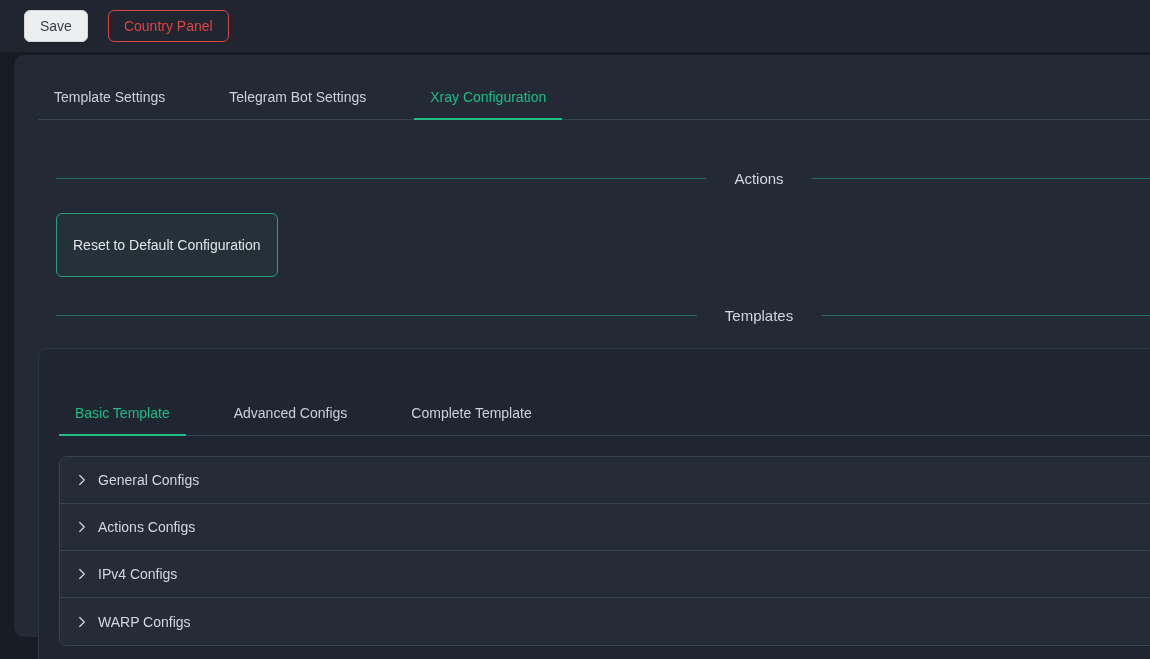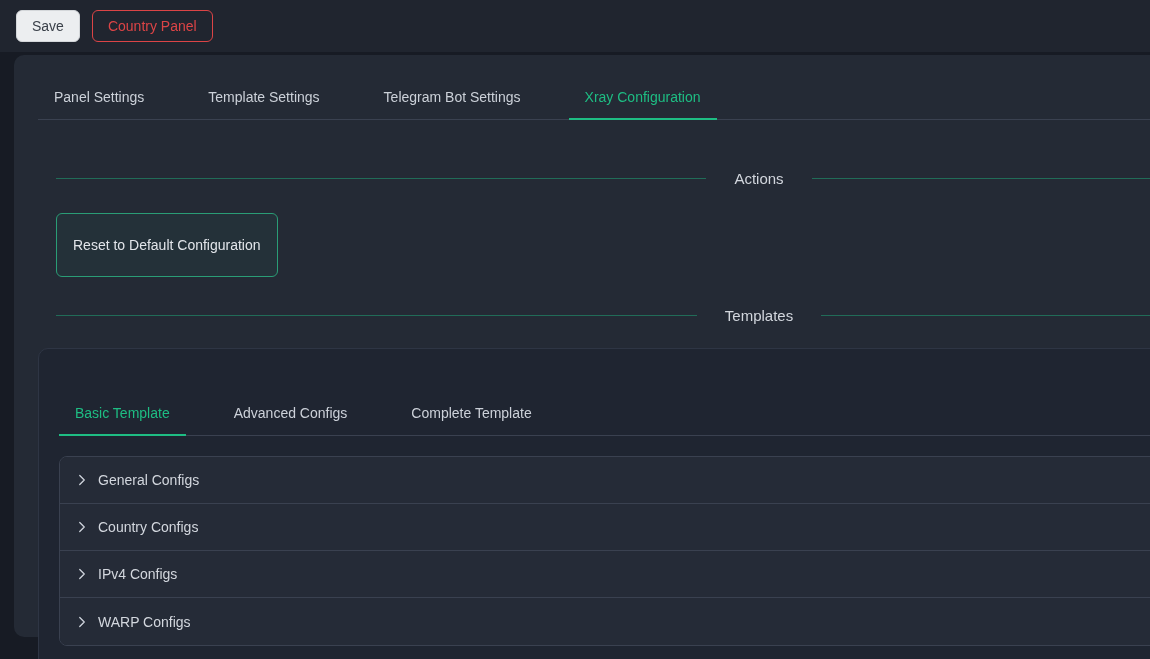--- a/index.html
+++ b/index.html
@@ -20,20 +20,21 @@
     padding: 0 16px;
     gap: 12px;
   }
   .btn {
     font-family: "Liberation Sans", sans-serif;
     font-size: 14px;
     border-radius: 6px;
     padding: 5px 15px;
     line-height: 20px;
     cursor: pointer;
+    margin-left: 8px;
   }
   .btn-save {
     background: #eceef0;
     color: #3a4049;
     border: 1px solid #d4d7da;
   }
   .btn-restart {
     background: transparent;
     color: #dc4446;
     border: 1px solid #dc4446;
@@ -138,21 +139,20 @@
 
 <div class="topbar">
   <button class="btn btn-save">Save</button>
   <button class="btn btn-restart">Country Panel</button>
 </div>
 
 <div class="card">
 
   
   <div class="tabs">
-    <div class="tab">Panel Settings</div>
     <div class="tab">Template Settings</div>
     <div class="tab">Telegram Bot Settings</div>
     <div class="tab active">Xray Configuration</div>
   </div>
 
   
   <div class="divider divider-actions">
     <span class="divider-text">Actions</span>
   </div>
 
@@ -183,21 +183,21 @@
         </span>
         <span>General Configs</span>
       </div>
 
       <div class="acc-row">
         <span class="chev">
           <svg width="12" height="12" viewBox="0 0 16 16">
               <path d="M5 2l6 6-6 6" stroke="currentColor" stroke-width="1.8" fill="none" stroke-linecap="round" stroke-linejoin="round"></path>
             </svg>
         </span>
-        <span>Country Configs</span>
+        <span>Actions Configs</span>
       </div>
 
       <div class="acc-row">
         <span class="chev">
           <svg width="12" height="12" viewBox="0 0 16 16">
               <path d="M5 2l6 6-6 6" stroke="currentColor" stroke-width="1.8" fill="none" stroke-linecap="round" stroke-linejoin="round"></path>
             </svg>
         </span>
         <span>IPv4 Configs</span>
       </div>

